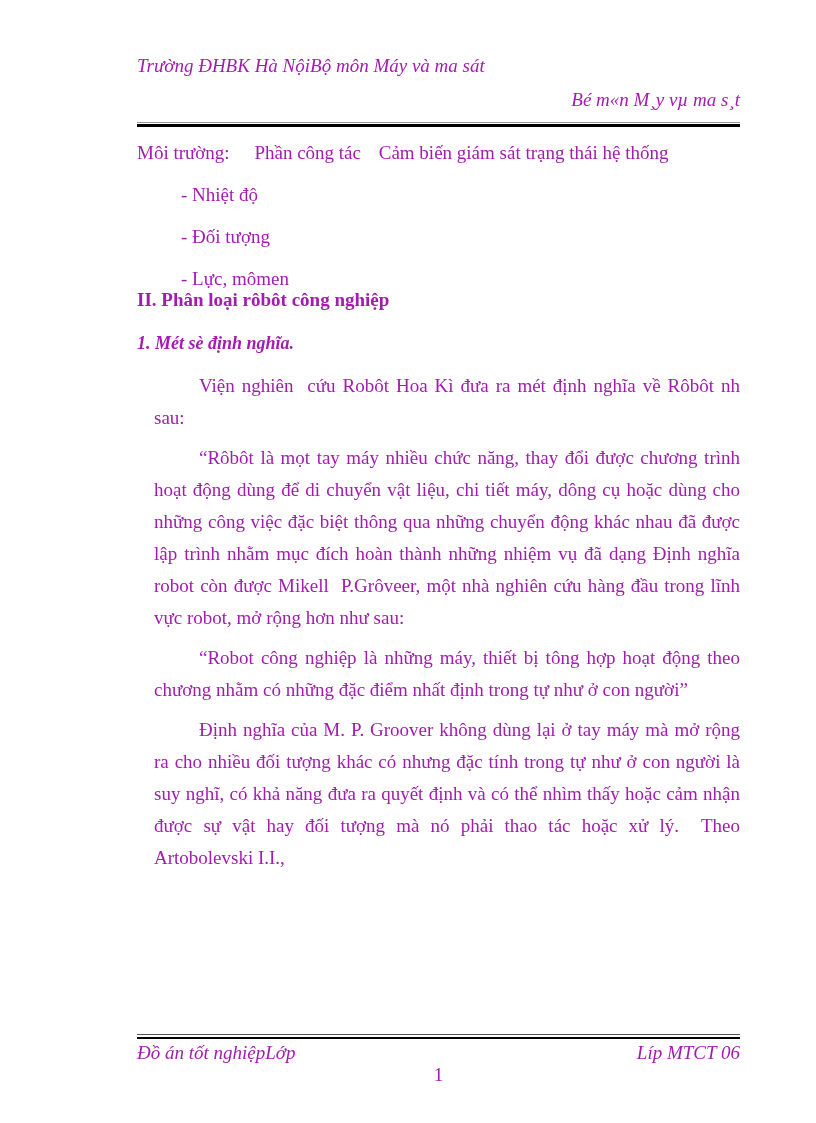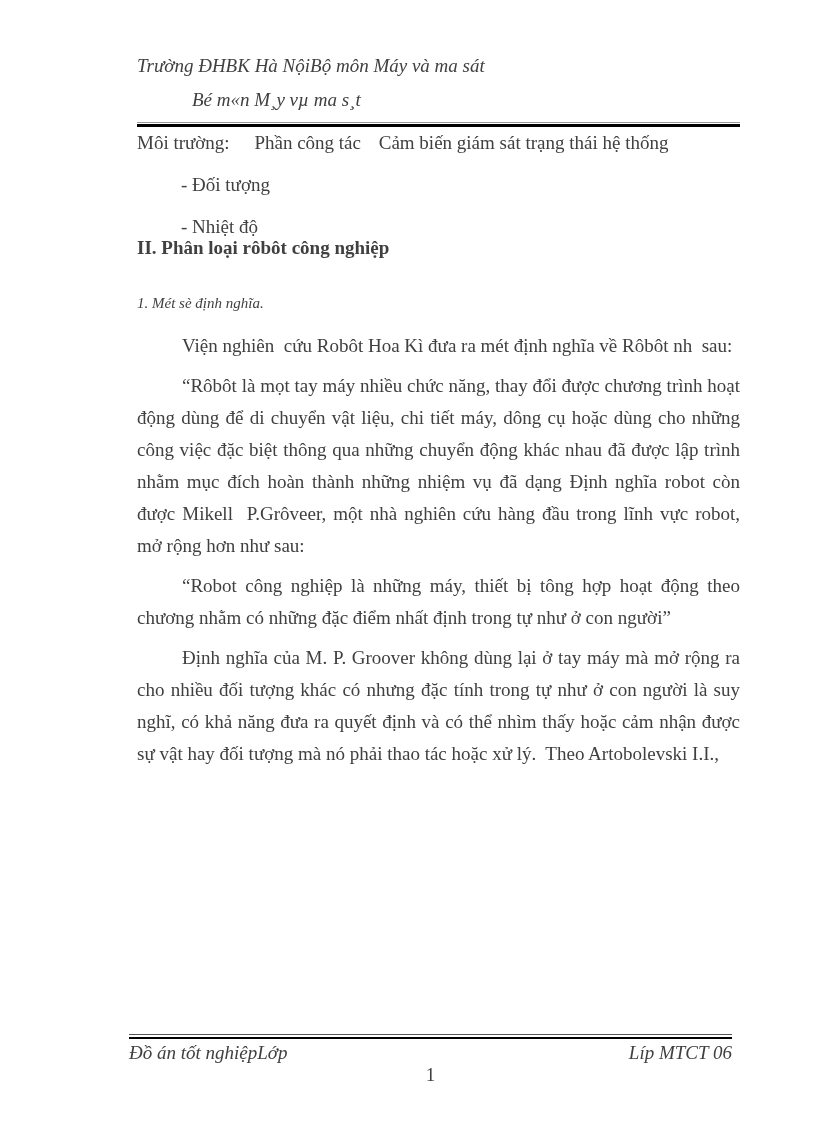--- a/index.html
+++ b/index.html
@@ -1,83 +1,83 @@
 <!DOCTYPE html>
 <html><head>
 <meta charset="utf-8">
 <style>
   html, body { margin: 0; padding: 0; background: #ffffff; }
   .page {
     position: relative;
     width: 816px;
     height: 1123px;
     background: #ffffff;
-    color: #404040;
+    color: #a21caf;
     font-family: "Liberation Serif", "DejaVu Serif", serif;
     font-size: 19px;
     overflow: hidden;
   }
   .content {
     position: absolute;
     left: 137px;
     top: 55px;
     width: 603px;
   }
   .hdr-line1 {
     font-style: italic;
     line-height: 22px;
     white-space: pre-wrap;
   }
   .hdr-line2 {
     font-style: italic;
-    text-align: left;
+    text-align: right;
     padding-left: 55px;
     margin-top: 12px;
     line-height: 22px;
   }
   .hdr-rule {
     margin-top: 11px;
     height: 1px;
     border-top: 1px solid #9a9a9a;
     border-bottom: 3px solid #000000;
   }
   .env-row {
-    margin-top: 5px;
+    margin-top: 15px;
     line-height: 21px;
     white-space: nowrap;
   }
   .env-col2 { margin-left: 20px; }
   .env-col3 { margin-left: 13px; }
   .bullet {
     margin-top: 22px;
     padding-left: 44px;
     line-height: 20px;
   }
   .sec-heading {
     font-weight: bold;
     line-height: 22px;
   }
   .sub-heading {
-    margin-top: 33px;
-    font-weight: normal;
+    margin-top: 21px;
+    font-weight: bold;
     font-style: italic;
-    font-size: 15px;
+    font-size: 18px;
     line-height: 22px;
   }
   .para {
-    margin: 8px 0 0 0;
+    margin: 8px 0 0 17px;
     text-indent: 45px;
     text-align: justify;
     line-height: 32px;
     white-space: pre-wrap;
   }
   .para.first { margin-top: 16px; }
   .footer {
     position: absolute;
-    left: 129px;
+    left: 137px;
     top: 1034px;
     width: 603px;
   }
   .ftr-rule {
     height: 2px;
     border-top: 1px solid #555555;
     border-bottom: 2px solid #000000;
   }
   .ftr-row {
     display: flex;
@@ -102,22 +102,23 @@
     <div class="hdr-line1">Trường ĐHBK Hà NộiBộ môn Máy và ma sát</div>
     <div class="hdr-line2">Bé m«n M¸y vµ ma s¸t</div>
     <div class="hdr-rule"></div>
 
     <div class="env-row">
       <span>Môi trường:</span>
       <span class="env-col2">Phần công tác</span>
       <span class="env-col3">Cảm biến giám sát trạng thái hệ thống</span>
     </div>
 
+    <div class="bullet">- Nhiệt  độ</div>
     <div class="bullet">- Đối tượng</div>
-    <div class="bullet">- Nhiệt  độ</div>
+    <div class="bullet">- Lực, mômen</div>
 
     <div class="sec-heading">II. Phân loại rôbôt công nghiệp</div>
     <div class="sub-heading">1. Mét sè định nghĩa.</div>
 
     <p class="para first">Viện nghiên  cứu Robôt Hoa Kì đưa ra mét định nghĩa về Rôbôt nh  sau:</p>
     <p class="para">“Rôbôt là mọt tay máy nhiều chức năng, thay đổi được chương trình hoạt động dùng để di chuyển vật liệu, chi tiết máy, dông cụ hoặc dùng cho những công việc đặc biệt thông qua những chuyển động khác nhau đã được lập trình nhằm mục đích hoàn thành những nhiệm vụ đã dạng Định nghĩa robot còn được Mikell  P.Grôveer, một nhà nghiên cứu hàng đầu trong lĩnh vực robot, mở rộng hơn như sau:</p>
     <p class="para">“Robot công nghiệp là những máy, thiết bị tông hợp hoạt động theo chương nhằm có những đặc điểm nhất định trong tự như ở con người”</p>
     <p class="para">Định nghĩa của M. P. Groover không dùng lại ở tay máy mà mở rộng ra cho nhiều đối tượng khác có nhưng đặc tính trong tự như ở con người là suy nghĩ, có khả năng đưa ra quyết định và có thể nhìm thấy hoặc cảm nhận được sự vật hay đối tượng mà nó phải thao tác hoặc xử lý.  Theo Artobolevski I.I.,</p>
 
   </div>

